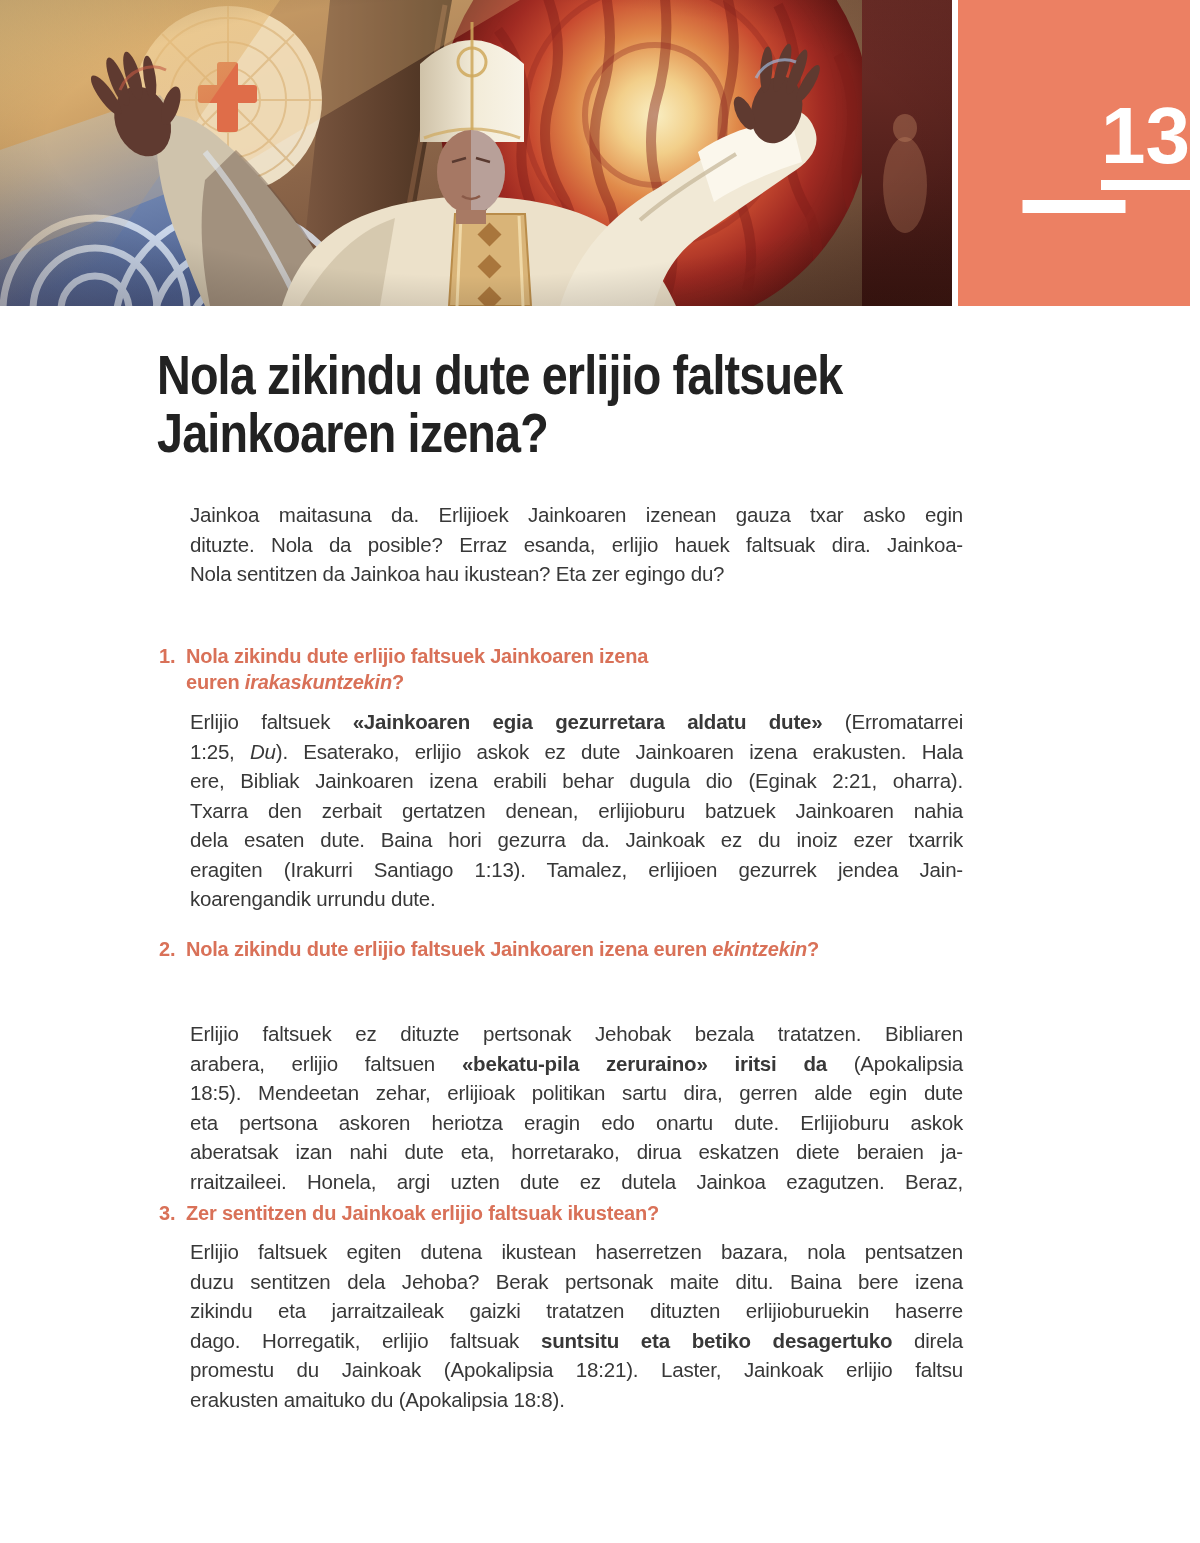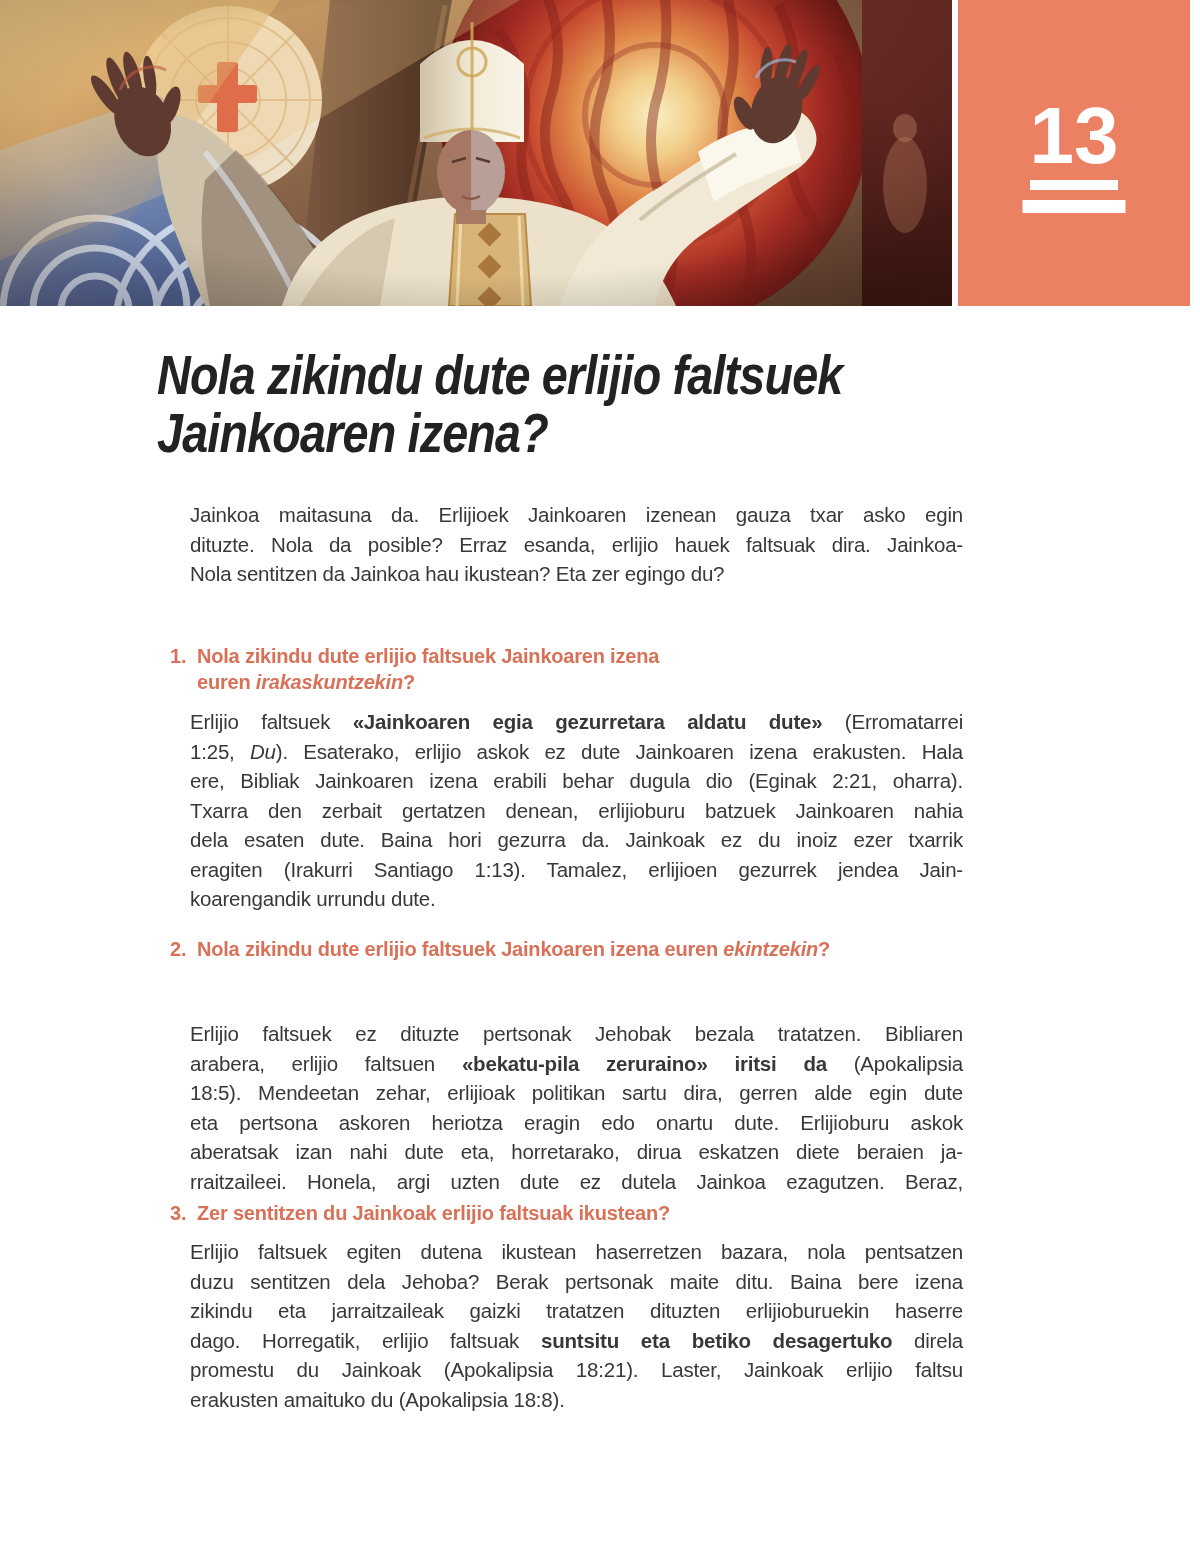--- a/index.html
+++ b/index.html
@@ -2,33 +2,33 @@
 <html><head>
 <meta charset="utf-8">
 <style>
   html,body{margin:0;padding:0;background:#fff;}
   .page{position:relative;width:1200px;height:1543px;background:#fff;overflow:hidden;
         font-family:"Liberation Sans",sans-serif;
         --accent:#EC8063;--heading-c:#D97158;--body-c:#383838;--title-c:#222222;--cross-red:#D84B32;}
   .hero{position:absolute;left:0;top:0;width:952px;height:306px;overflow:hidden;}
   .hero svg{display:block;}
   .badge{position:absolute;left:958px;top:0;width:232px;height:306px;background:var(--accent);}
-  .badge-number{position:absolute;top:96px;left:0;width:100%;text-align:center;
+  .badge-number{position:absolute;top:96px;left:0;width:100%;text-align:right;
                 font-size:80px;line-height:80px;font-weight:bold;color:#fff;}
   .badge-number span{display:inline-block;border-bottom:10px solid #fff;padding-bottom:4px;}
   .badge-bar{position:absolute;top:200px;left:50%;transform:translateX(-50%);
              width:103px;height:13px;background:#fff;}
   .title{position:absolute;left:157px;top:346px;margin:0;font-weight:bold;color:var(--title-c);
-         font-size:55px;line-height:58px;letter-spacing:-1px;font-style:italic;}
+         font-size:55px;line-height:58px;letter-spacing:-1px;}
   .title .tline{transform:scaleX(0.85);transform-origin:0 50%;white-space:nowrap;}
   .textcol{position:absolute;left:190px;width:773px;color:var(--body-c);
            font-size:20.5px;line-height:29.5px;letter-spacing:-0.2px;}
   .line{text-align:justify;text-align-last:justify;}
   .line.last{text-align:center;text-align-last:left;}
-  .sec-heading{position:absolute;left:170px;width:810px;margin:0;font-weight:bold;
+  .sec-heading{position:absolute;left:159px;width:810px;margin:0;font-weight:bold;
                color:var(--heading-c);font-size:20px;line-height:26px;letter-spacing:-0.2px;}
   .sec-heading .hline{white-space:nowrap;}
   .sec-heading .hline.cont{margin-left:27px;}
   .sec-heading .num{display:inline-block;width:27px;}
   #intro{top:500px}
   #s1h{top:643px} #s1p{top:707px}
   #s2h{top:936px} #s2p{top:1019px}
   #s3h{top:1200px} #s3p{top:1237px}
   .b{font-weight:bold}.i{font-style:italic}
 </style>

